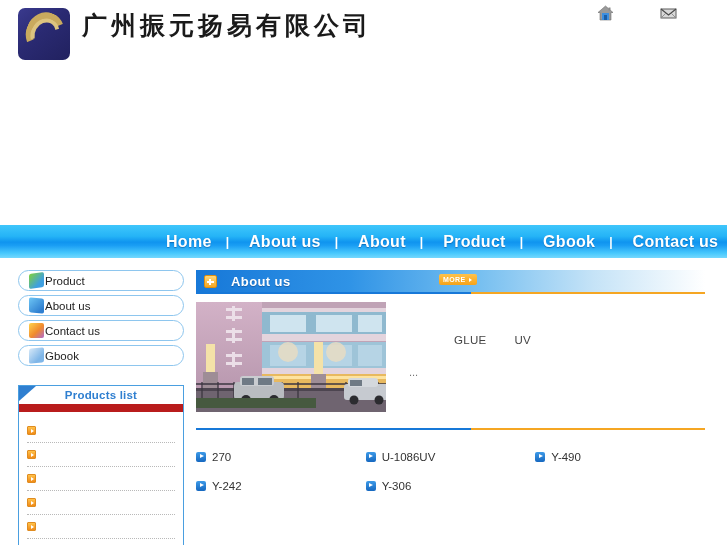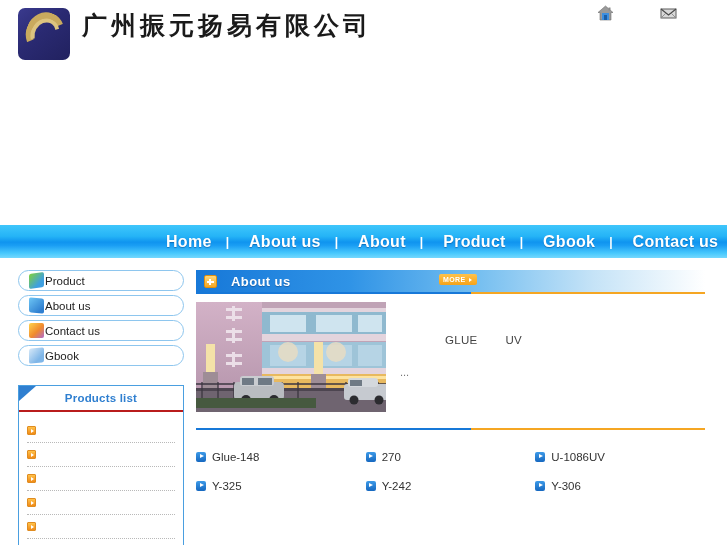--- a/index.html
+++ b/index.html
@@ -158,21 +158,21 @@
   .ic-gbook { background: linear-gradient(135deg,#d7e9f8 0%,#7fb6e8 70%); border-radius:2px; transform: skewY(-5deg); }
 
   .panel {
     width: 166px;
     border: 1px solid #4a9fe0;
     background: #ffffff;
     margin-top: 19px;
   }
   .panel-head {
     height: 26px;
-    border-bottom: 2px solid #b91c1c;
+    border-bottom: 8px solid #b91c1c;
     position: relative;
     display: flex;
     align-items: center;
     justify-content: center;
     background: #ffffff;
   }
   .panel-head .corner {
     position: absolute;
     left: 0; top: 0;
     width: 0; height: 0;
@@ -287,21 +287,21 @@
   }
   .about-photo {
     width: 190px; height: 110px;
     flex: none;
     position: relative;
     overflow: hidden;
     background: #b89ab0;
   }
   .about-text {
     flex: 1;
-    padding-left: 9px;
+    padding-left: 18px;
     position: relative;
   }
   .about-line1 {
     font-size: 11.5px;
     color: #444;
     padding-top: 32px;
     padding-left: 50px;
     letter-spacing: .3px;
     white-space: pre;
   }
@@ -559,33 +559,29 @@
         </div>
       </div>
     </div>
 
     <div class="hot-wrap">
       <div class="sec-underline"></div>
 
       <div class="hot-grid">
         <div class="hot-item">
           <span class="hbullet"></span>
-          <span class="hlabel">Glue-148</span>
-        </div>
-        <div class="hot-item">
-          <span class="hbullet"></span>
           <span class="hlabel">270</span>
         </div>
         <div class="hot-item">
           <span class="hbullet"></span>
           <span class="hlabel">U-1086UV</span>
         </div>
         <div class="hot-item">
           <span class="hbullet"></span>
-          <span class="hlabel">Y-325</span>
+          <span class="hlabel">Y-490</span>
         </div>
         <div class="hot-item">
           <span class="hbullet"></span>
           <span class="hlabel">Y-242</span>
         </div>
         <div class="hot-item">
           <span class="hbullet"></span>
           <span class="hlabel">Y-306</span>
         </div>
       </div>

